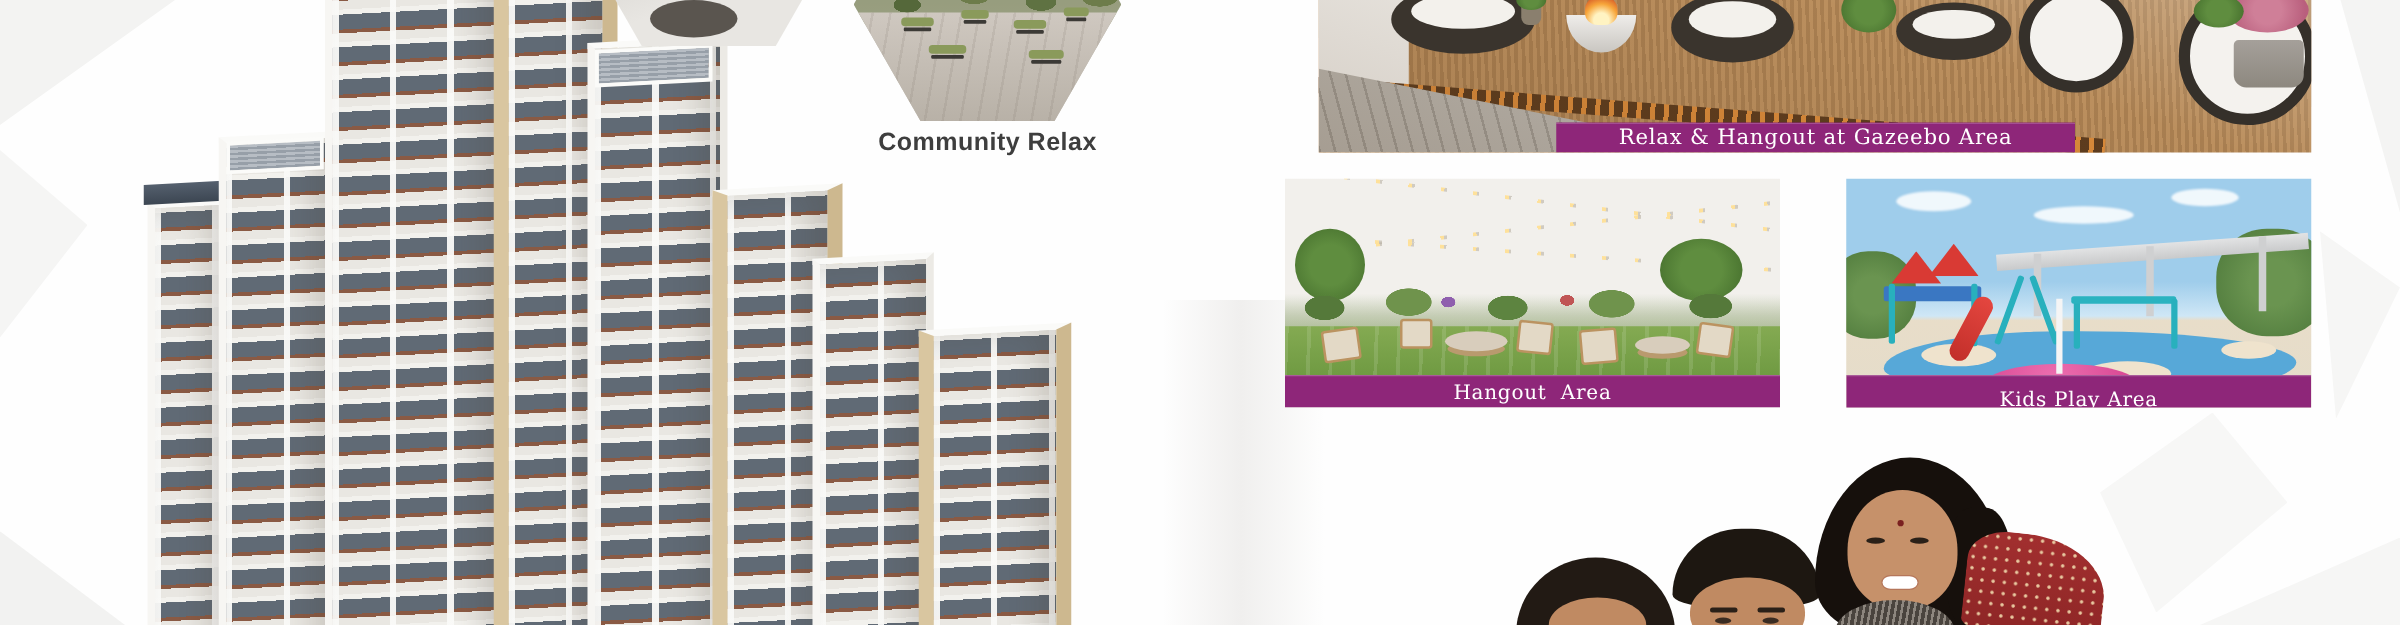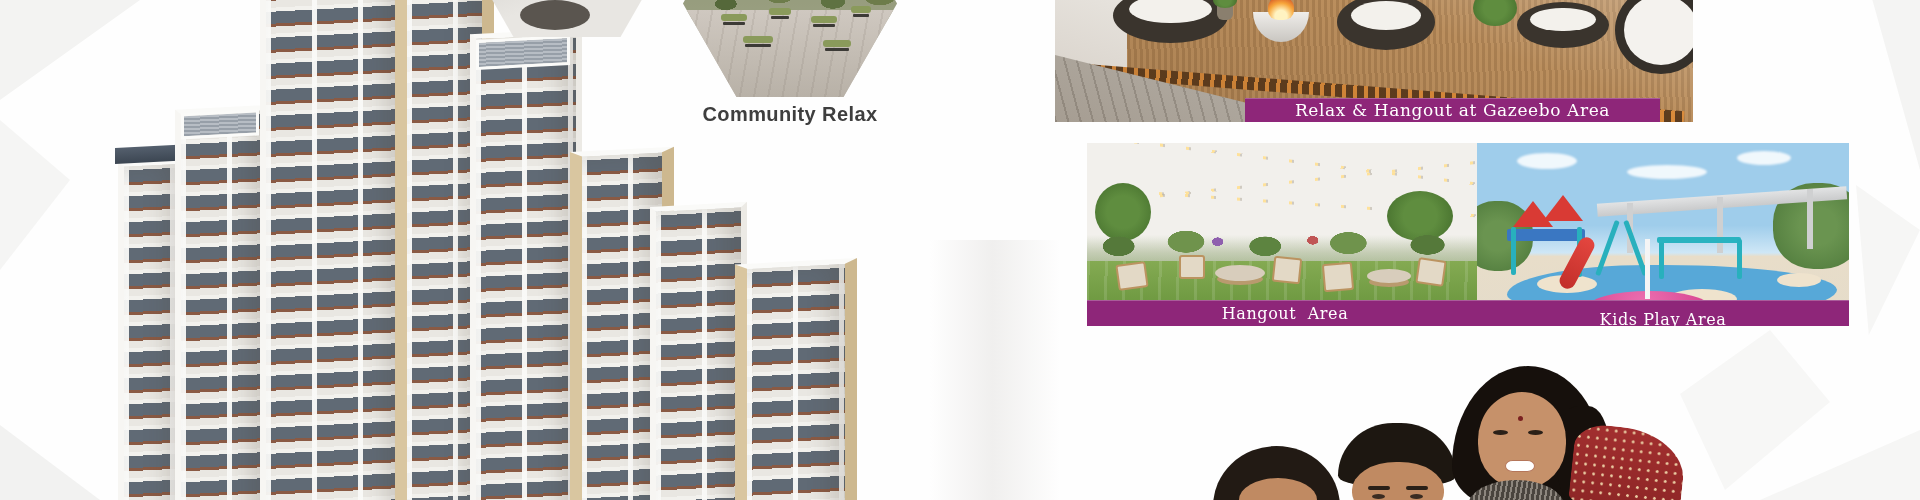--- a/index.html
+++ b/index.html
@@ -157,21 +157,21 @@
     <div class="bench" style="left:38px;top:104px;"></div>
     <div class="bench" style="left:86px;top:98px;width:22px;"></div>
     <div class="bench" style="left:128px;top:106px;"></div>
     <div class="bench" style="left:168px;top:96px;width:20px;"></div>
     <div class="bench" style="left:60px;top:126px;width:30px;"></div>
     <div class="bench" style="left:140px;top:130px;width:28px;"></div>
   </div>
 
   <div class="community-label" style="left:683px;top:103px;width:214px;text-align:center;">Community Relax</div>
 
-  <div class="photo gz" style="left:1055px;top:0;width:638px;height:122px;">
+  <div class="photo gz" style="left:1055px;top:0;width:794px;height:122px;">
     <div class="gz-wall"></div>
     <div class="gz-edge"></div>
     <div class="gz-stone"></div>
     <div class="gz-shade"></div>
 
     <div class="papasan" style="left:58px;top:-12px;width:115px;height:55px;">
         <div class="cushion"></div>
       </div>
     <div class="pot" style="left:162px;top:4px;"></div>
     <div class="greenblob" style="left:158px;top:-8px;width:24px;height:16px;"></div>
@@ -186,21 +186,21 @@
       </div>
     <div class="eggchair" style="left:560px;top:-14px;width:74px;height:70px;"></div>
     <div class="eggchair" style="left:688px;top:-10px;width:92px;height:92px;"></div>
     <div class="planter" style="left:732px;top:32px;width:56px;height:38px;"></div>
     <div class="pinkblob" style="left:726px;top:-10px;width:66px;height:36px;"></div>
     <div class="greenblob" style="left:700px;top:-4px;width:40px;height:26px;"></div>
 
     <div class="caption" style="left:190px;top:98px;width:415px;height:24px;font-size:17px;">Relax &amp; Hangout at Gazeebo Area</div>
   </div>
 
-  <div class="photo hg" style="left:1087px;top:143px;width:396px;height:183px;">
+  <div class="photo hg" style="left:1028px;top:143px;width:396px;height:183px;">
     <div class="hg-string" style="left:-6px;top:16px;width:410px;transform:rotate(7deg);"></div>
     <div class="hg-string" style="left:-6px;top:38px;width:410px;transform:rotate(-6deg);"></div>
     <div class="hg-string" style="left:-6px;top:58px;width:410px;transform:rotate(4deg);"></div>
     <div class="greenblob" style="left:8px;top:40px;width:56px;height:58px;"></div>
     <div class="greenblob" style="left:300px;top:48px;width:66px;height:50px;"></div>
     <div class="hg-hedge"></div>
     <div class="hg-grass"></div>
     <div class="chairw" style="left:30px;top:120px;width:26px;height:22px;transform:rotate(-8deg);"></div>
     <div class="chairw" style="left:92px;top:112px;width:22px;height:20px;"></div>
     <div class="tablew" style="left:128px;top:122px;width:50px;height:16px;"></div>

